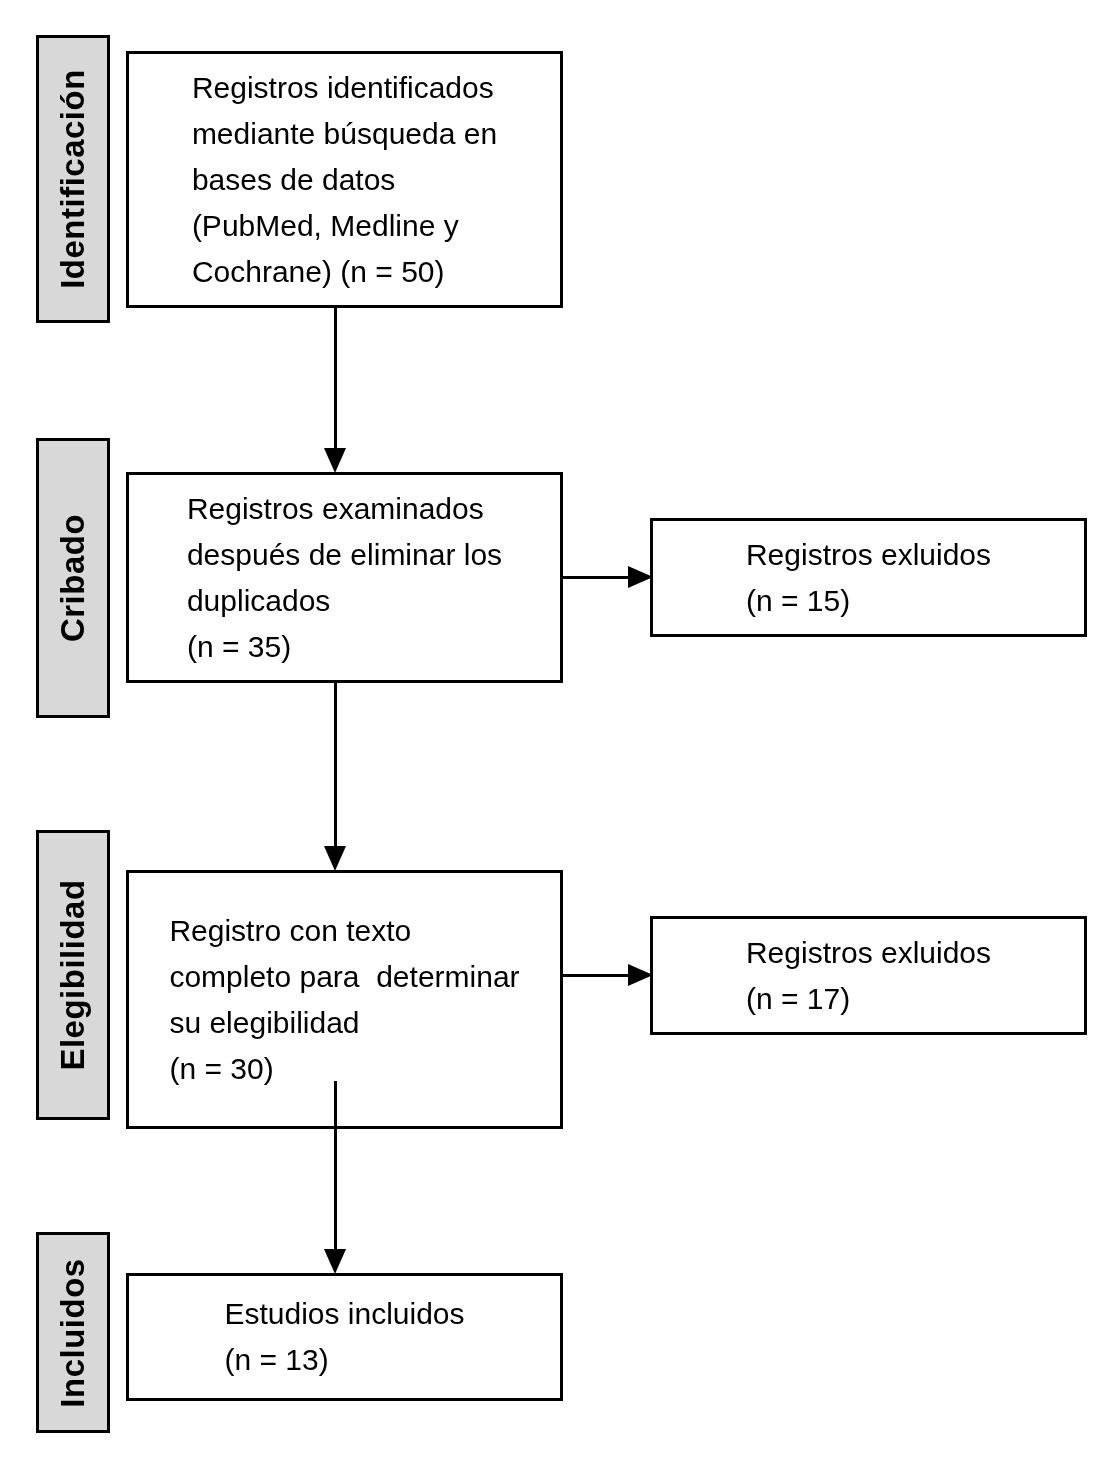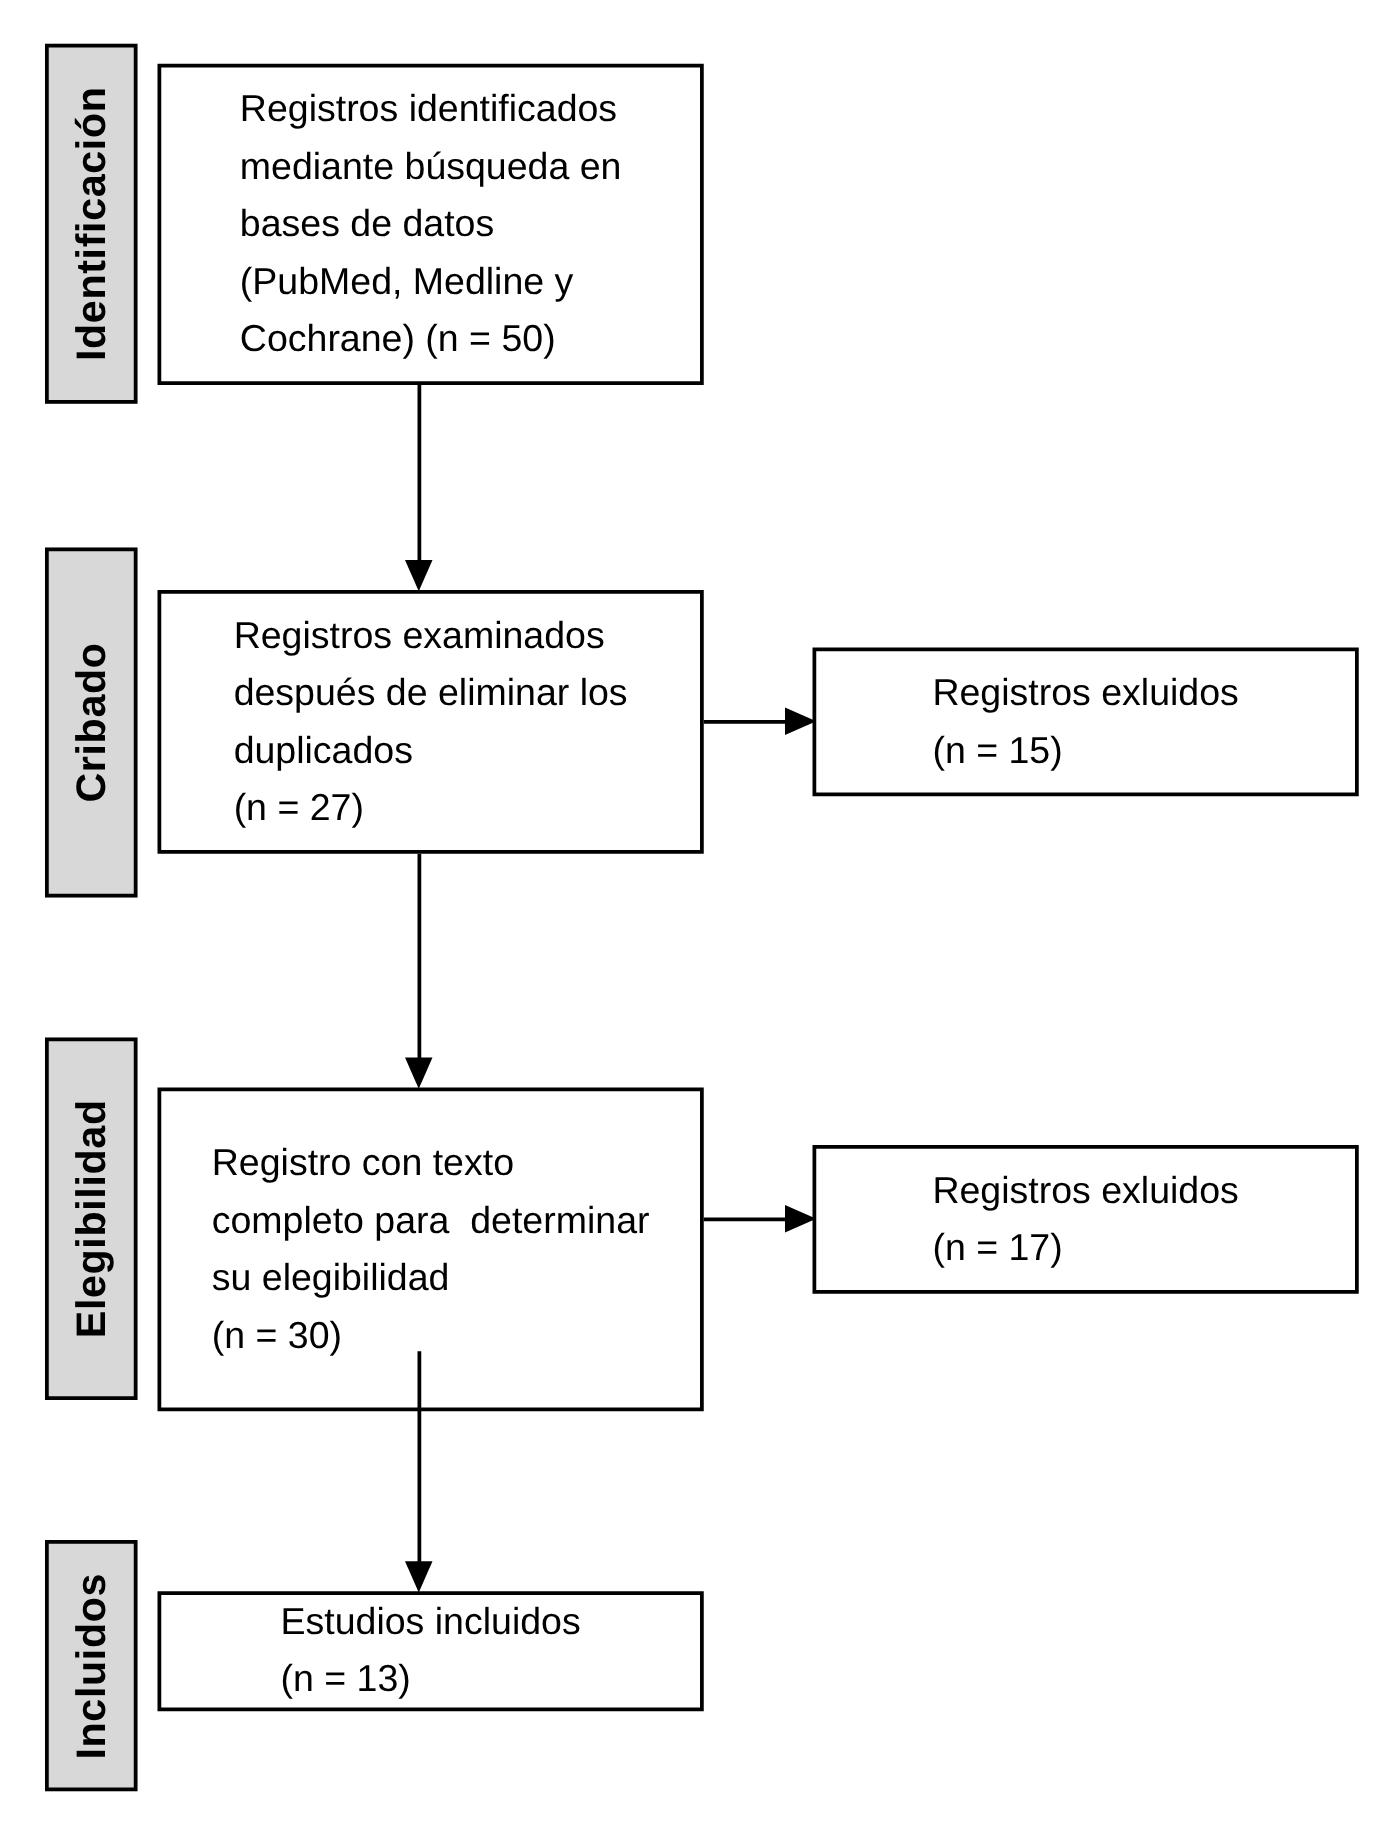--- a/index.html
+++ b/index.html
@@ -49,21 +49,21 @@
     font-size: 30px;
     line-height: 46px;
     white-space: pre-wrap;
     padding: 4px 8px;
   }
   .main-col  { left: 126px; width: 437px; }
   .side-col  { left: 650px; width: 437px; }
   .mbox-1 { top: 51px;   height: 257px; }
   .mbox-2 { top: 472px;  height: 211px; }
   .mbox-3 { top: 870px;  height: 259px; }
-  .mbox-4 { top: 1273px; height: 96px; }
+  .mbox-4 { top: 1273px; height: 128px; }
   .sbox-1 { top: 518px;  height: 119px; }
   .sbox-2 { top: 916px;  height: 119px; }
 
   
   .vline {
     position: absolute;
     left: 334px;
     width: 3px;
     background: #000000;
   }
@@ -123,21 +123,21 @@
   </div>
 
   <div class="fbox main-col mbox-1">Registros identificados
 mediante búsqueda en
 bases de datos
 (PubMed, Medline y
 Cochrane) (n = 50)</div>
   <div class="fbox main-col mbox-2">Registros examinados
 después de eliminar los
 duplicados
-(n = 27)</div>
+(n = 35)</div>
   <div class="fbox main-col mbox-3">Registro con texto
 completo para  determinar
 su elegibilidad
 (n = 30)</div>
   <div class="fbox main-col mbox-4">Estudios incluidos
 (n = 13)</div>
 
   <div class="fbox side-col sbox-1">Registros exluidos
 (n = 15)</div>
   <div class="fbox side-col sbox-2">Registros exluidos

